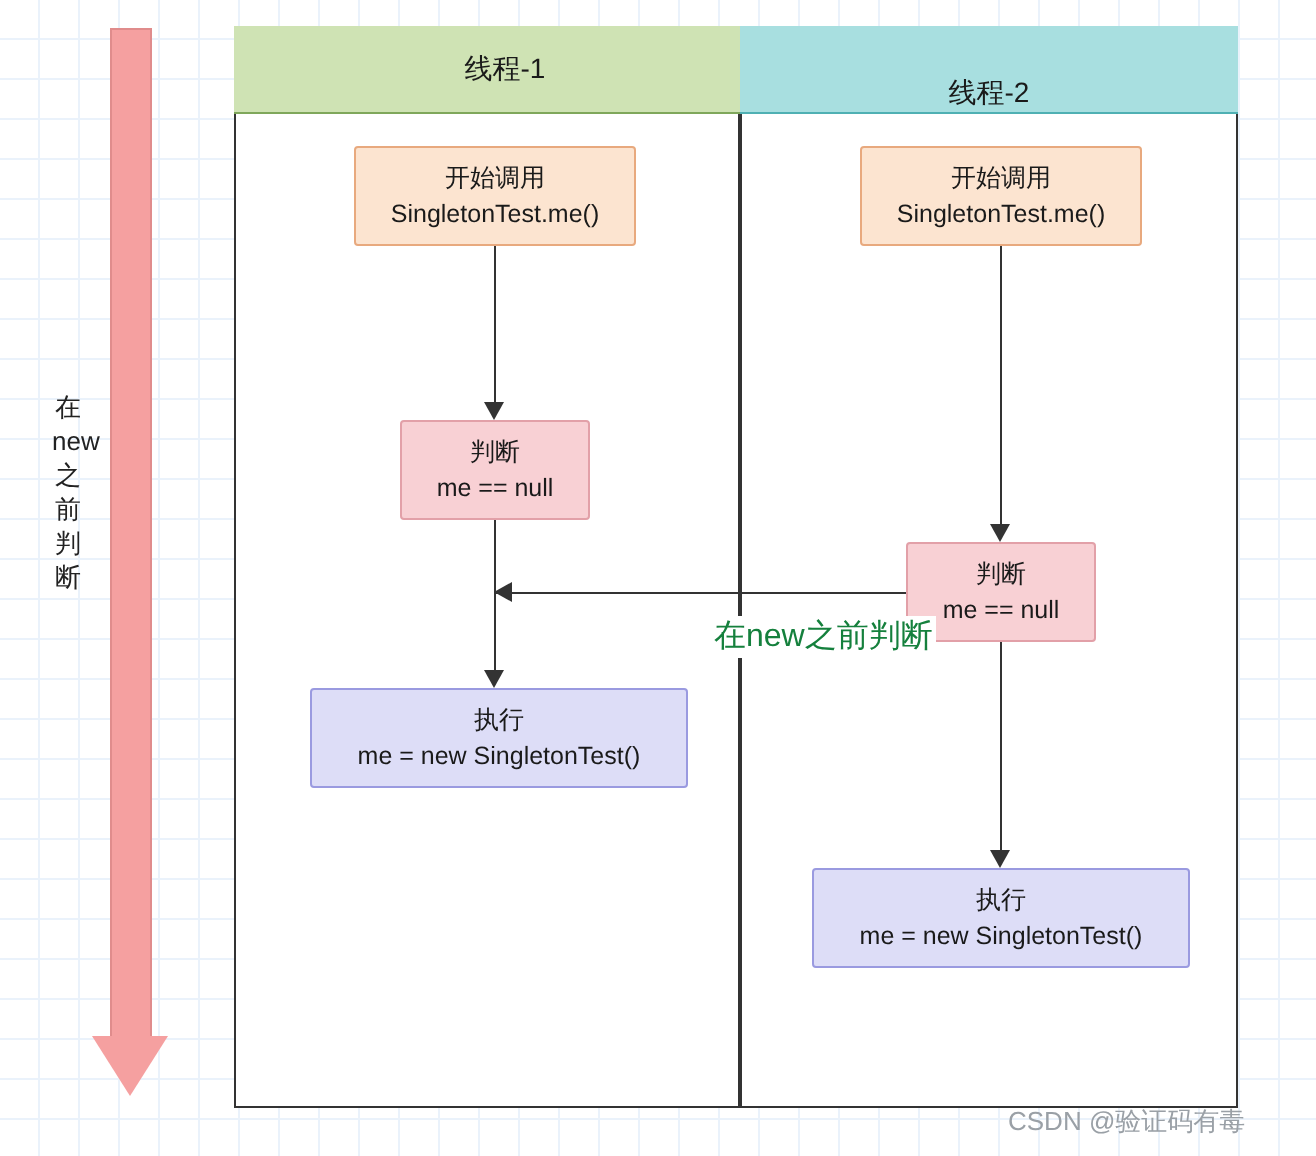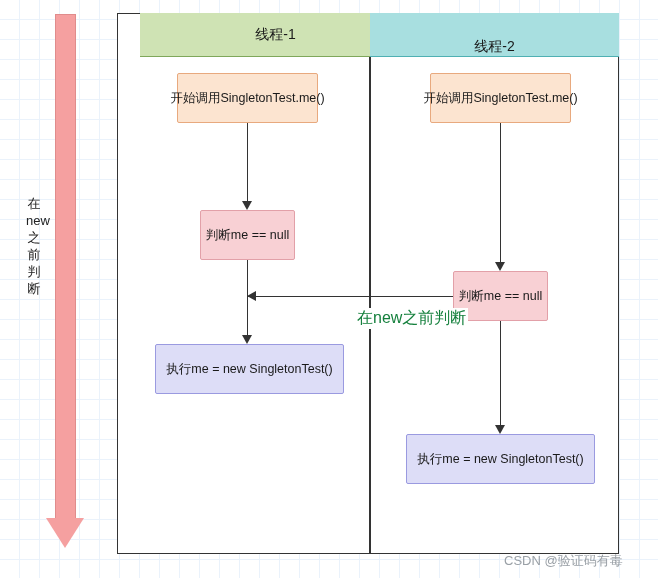--- a/index.html
+++ b/index.html
@@ -59,21 +59,21 @@
     font-size: 14px;
     color: #1a1a1a;
   }
   .lane1-header { background: #cfe3b4; border-color: #7fa75b; }
   .lane2-header { background: #a8dfe0; border-color: #4fb0b3; }
 
   
   .node {
     border-radius: 2px;
     display: flex;
-    flex-direction: row;
+    flex-direction: column;
     align-items: center;
     justify-content: center;
     font-size: 12.5px;
     line-height: 18px;
     color: #1a1a1a;
     text-align: center;
     padding: 2px 4px;
   }
   .node .l1 { white-space: nowrap; }
   .node .l2 { white-space: nowrap; }
@@ -124,21 +124,21 @@
 </head>
 <body>
 
 <div id="canvas">
 
   <div class="abs timearrow-shaft" style="left:55px; top:14px; width:21px; height:505px;"></div>
   <div class="abs timearrow-head" style="left:46px; top:518px;"></div>
   <div class="abs timearrow-label" style="left:26px; top:195px;">在new之前判断</div>
 
   <div class="abs lane" style="left:117px; top:13px; width:253px; height:541px;"></div>
-  <div class="abs lane-header lane1-header" style="left:117px; top:13px; width:271px; height:44px;margin-left:23px;">
+  <div class="abs lane-header lane1-header" style="left:117px; top:13px; width:271px; height:44px;">
     <span>线程-1</span>
   </div>
 
   <div class="abs lane" style="left:370px; top:13px; width:249px; height:541px;"></div>
   <div class="abs lane-header lane2-header" style="left:370px; top:13px; width:249px; height:44px;align-items:flex-end;">
     <span>线程-2</span>
   </div>
 
   <div class="abs node node-start" style="left:177px; top:73px; width:141px; height:50px;">
     <div class="l1">开始调用</div>

